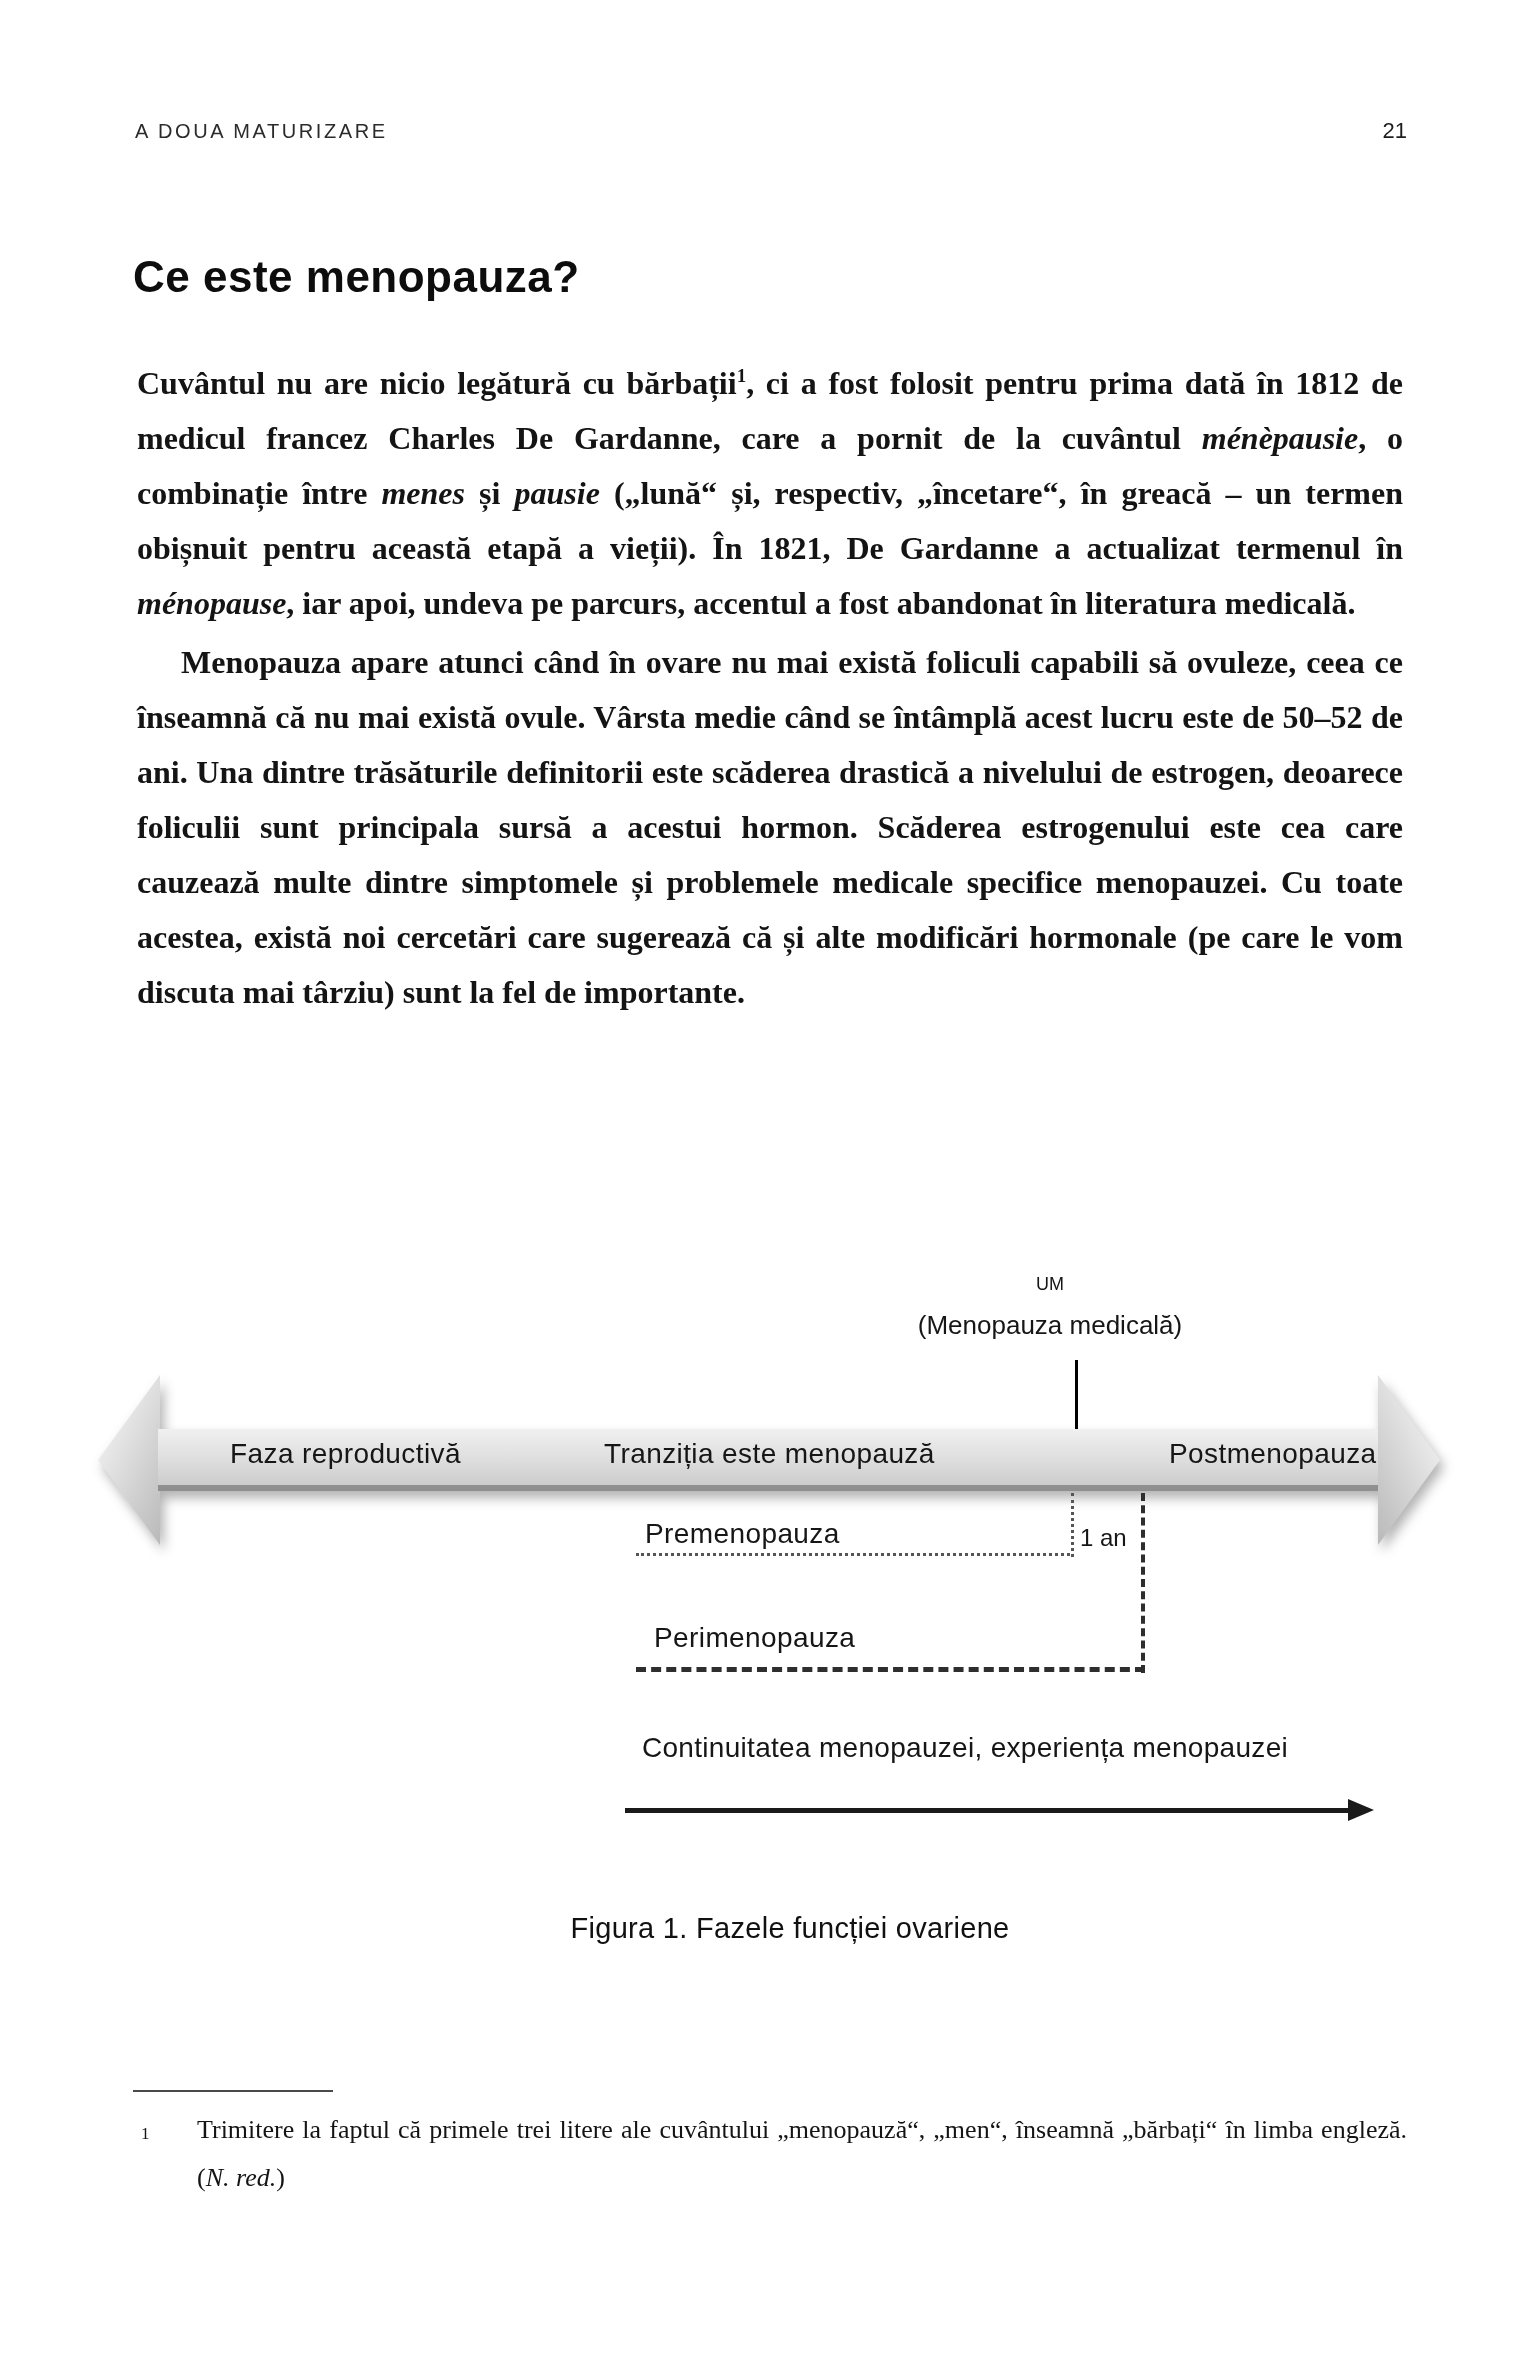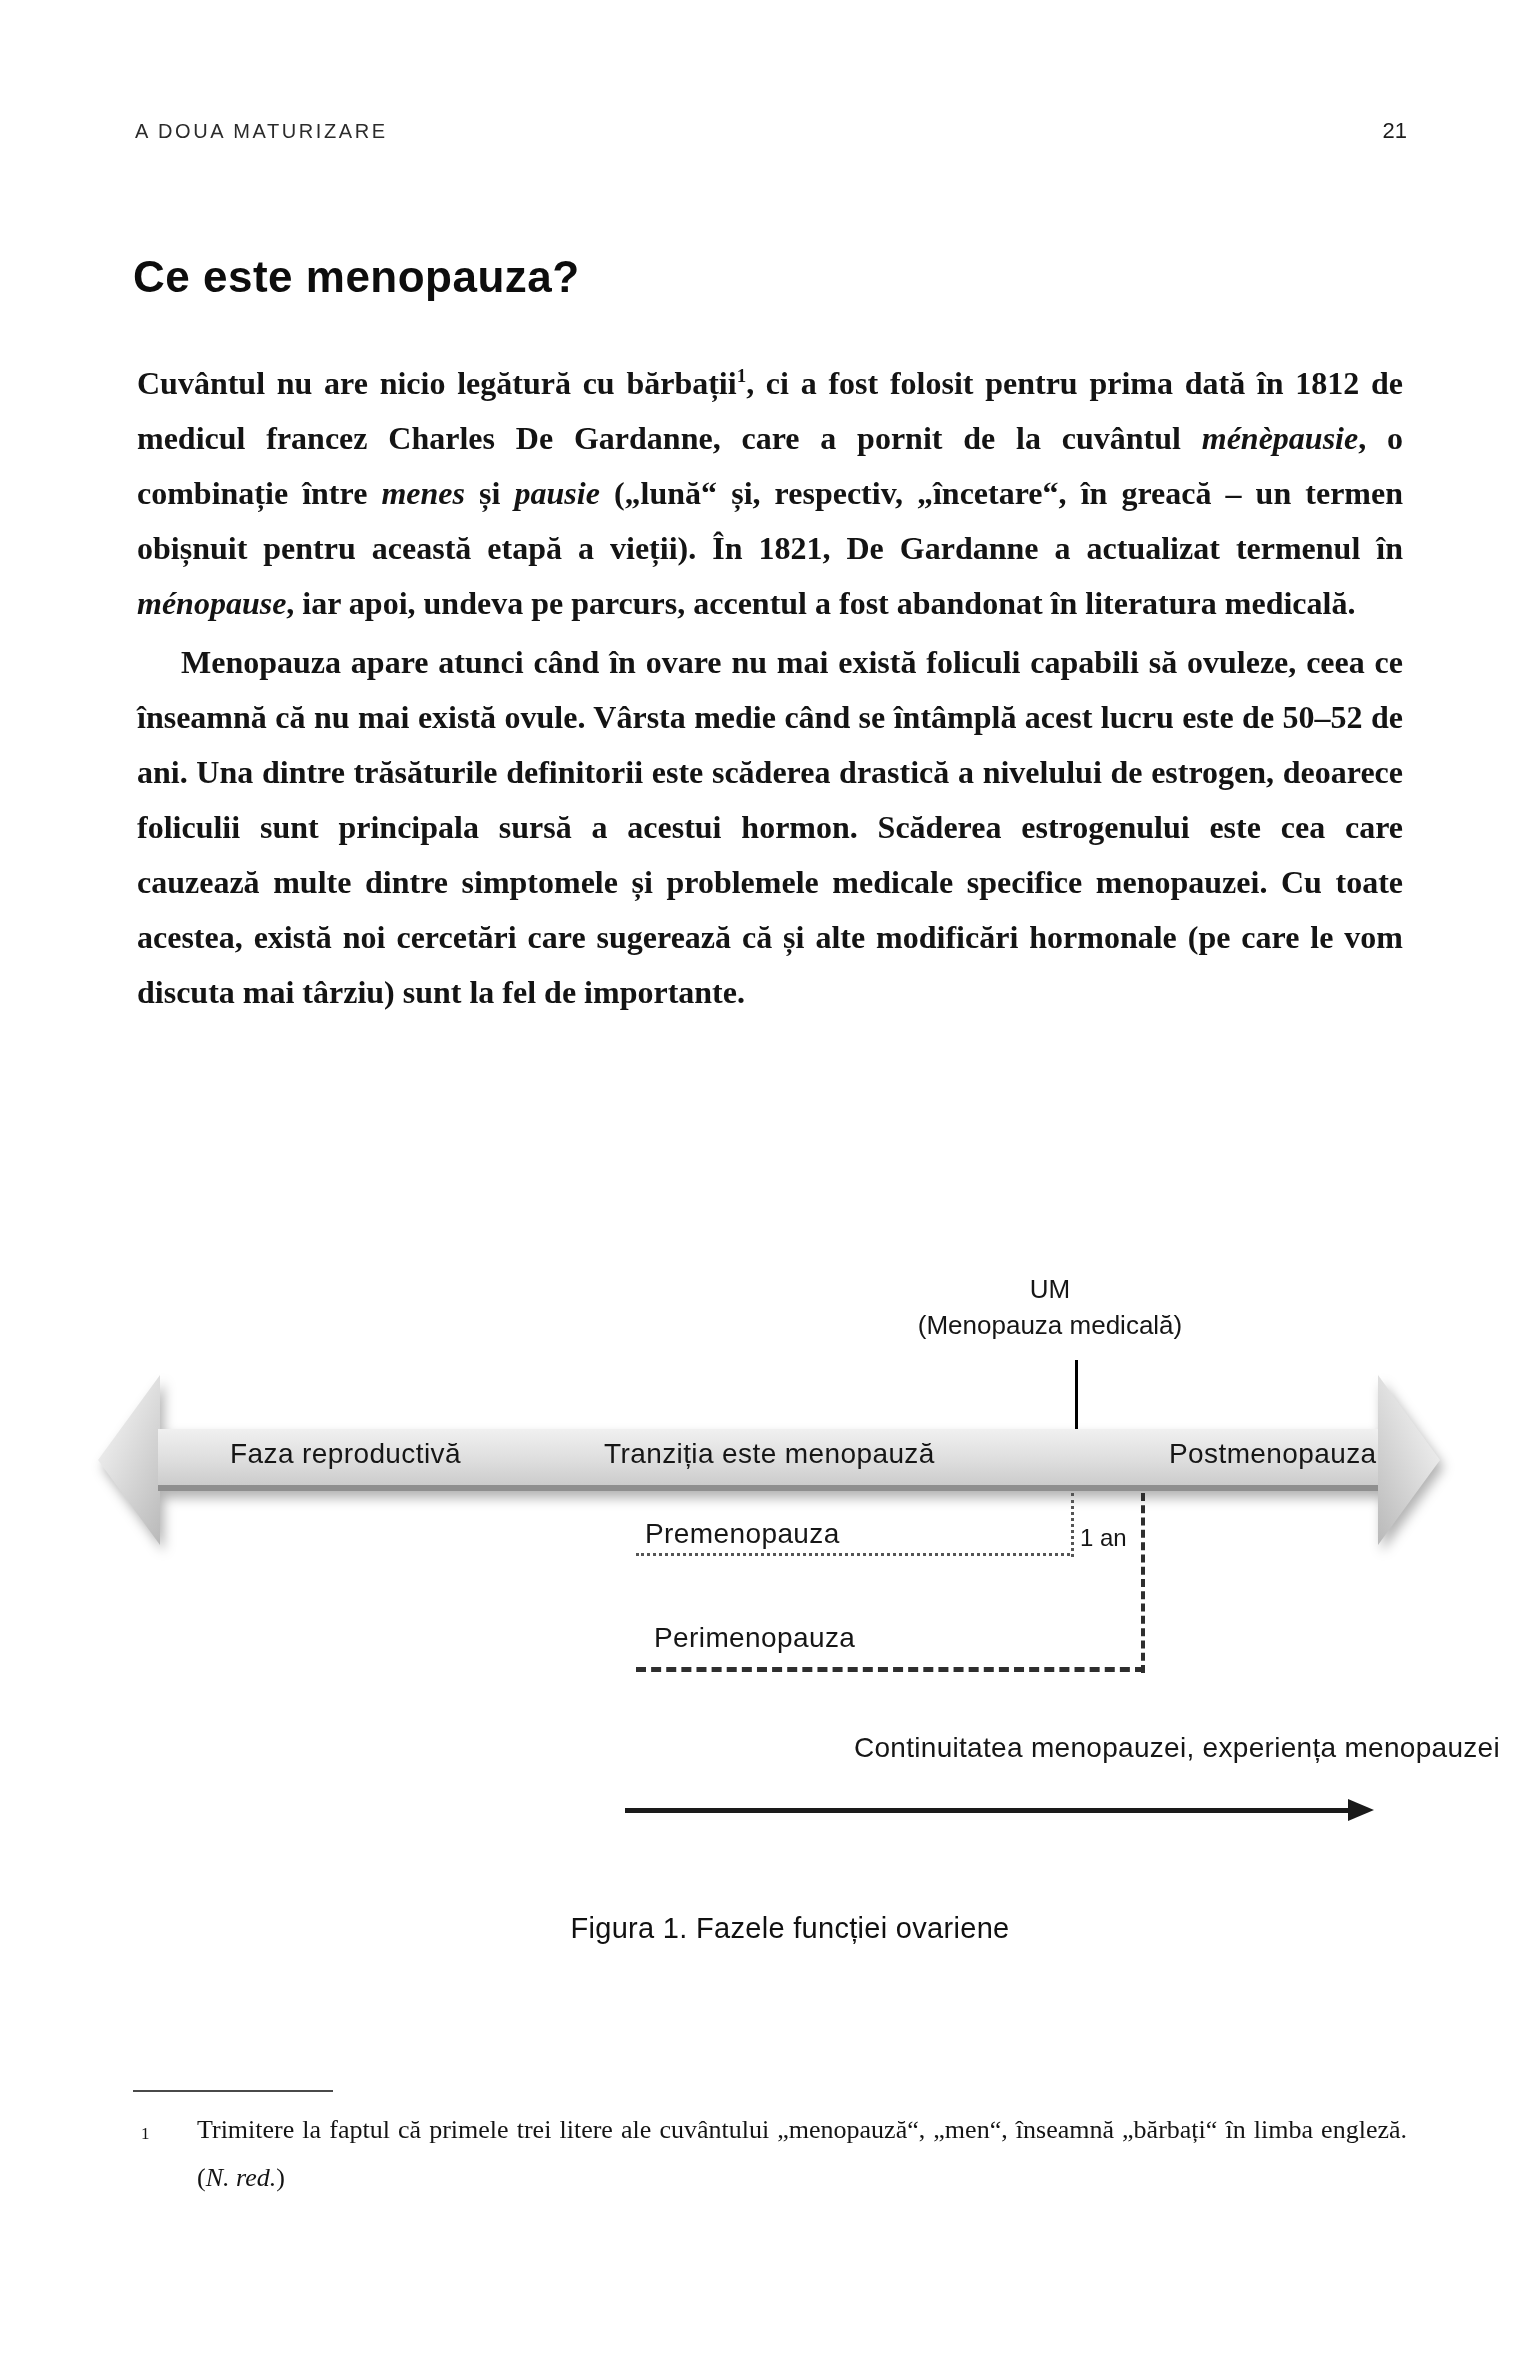--- a/index.html
+++ b/index.html
@@ -34,21 +34,21 @@
   .body-text sup { font-size:19px; line-height:0; vertical-align:super; }
   i { font-style:italic; }
 
   
   .diagram {
     position:absolute; left:0; top:1272px; width:1535px; height:690px; margin:0;
     font-family:"Liberation Sans", sans-serif; color:#161616;
   }
   .dlabel { position:absolute; font-size:28px; letter-spacing:0.4px; white-space:nowrap; }
 
-  .um-label    { position:absolute; left:950px; top:2px;  width:200px; text-align:center; font-size:26px; }
+  .um-label    { position:absolute; left:950px; top:2px;  width:200px; text-align:center; font-size:18px; }
   .um-sublabel { position:absolute; left:855px; top:38px; width:390px; text-align:center; font-size:26px; }
 
   .down-arrow-line { position:absolute; left:1075px; top:88px; width:0; height:84px; border-left:3px solid #000; }
   .down-arrow-head {
     position:absolute; left:1066px; top:170px; width:0; height:0;
     border-left:10px solid transparent; border-right:10px solid transparent; border-top:24px solid #000;
   }
 
   
   .band-group { position:absolute; left:98px; top:103px; width:1342px; height:170px;
@@ -70,21 +70,21 @@
   .vline-dot  { position:absolute; left:1071px; top:221px; width:0; height:64px;  border-left:3px dotted #555; }
   .vline-dash { position:absolute; left:1141px; top:221px; width:0; height:180px; border-left:4px dashed #2e2e2e; }
 
   .pre-label     { left:645px; top:246px; }
   .pre-underline { position:absolute; left:636px; top:281px; width:434px; height:0; border-top:3px dotted #555; }
   .one-year      { position:absolute; left:1080px; top:252px; font-size:24px; white-space:nowrap; }
 
   .peri-label     { left:654px; top:350px; }
   .peri-underline { position:absolute; left:636px; top:395px; width:509px; height:0; border-top:5px dashed #2e2e2e; }
 
-  .continuum-label { position:absolute; left:430px; top:460px; width:1070px; text-align:right;
+  .continuum-label { position:absolute; left:430px; top:460px; width:1070px; text-align:center;
                      font-size:28px; letter-spacing:0.3px; }
   .continuum-arrow { position:absolute; left:625px; top:536px; width:726px; height:0; border-top:5px solid #1a1a1a; }
   .continuum-arrow-head {
     position:absolute; left:1348px; top:527px; width:0; height:0;
     border-top:11px solid transparent; border-bottom:11px solid transparent; border-left:26px solid #1a1a1a;
   }
 
   .caption { position:absolute; left:40px; top:640px; width:1500px; text-align:center;
              font-size:29px; letter-spacing:0.3px; color:#111; }
 

